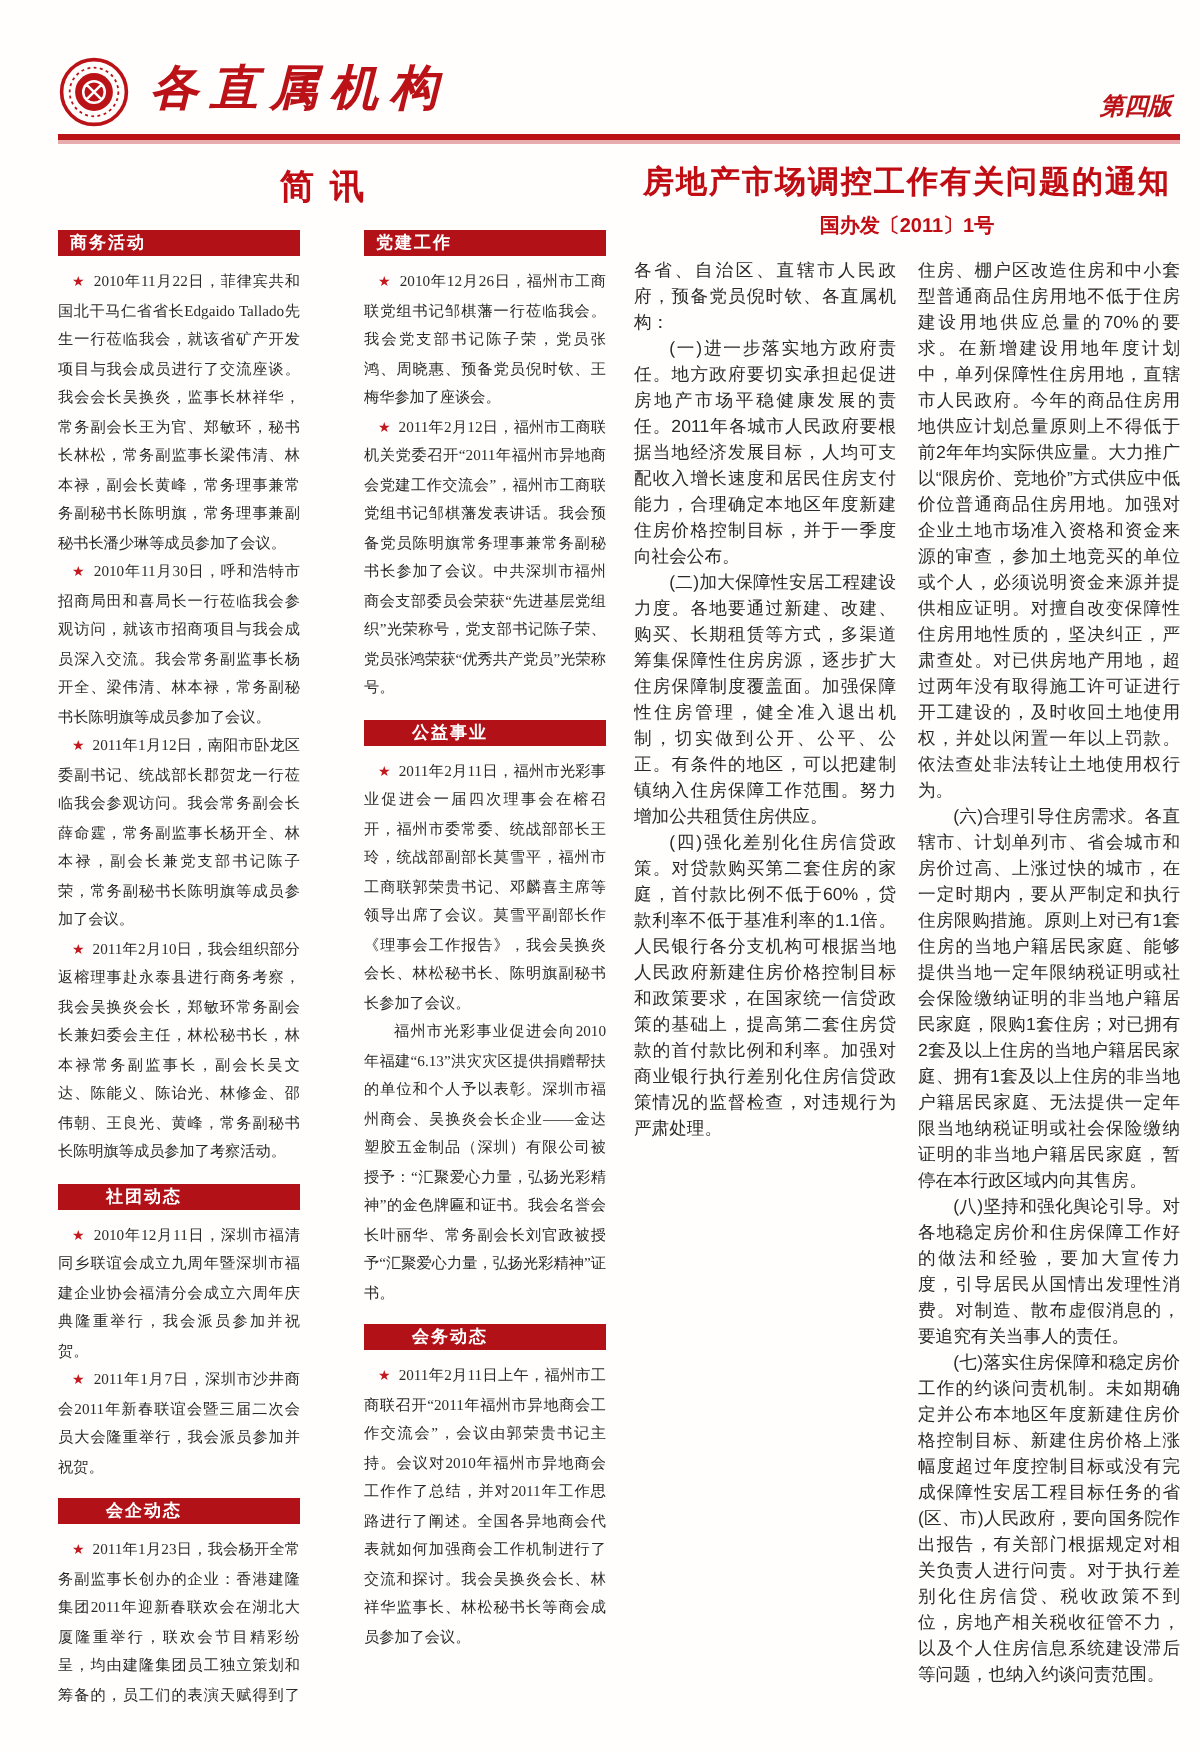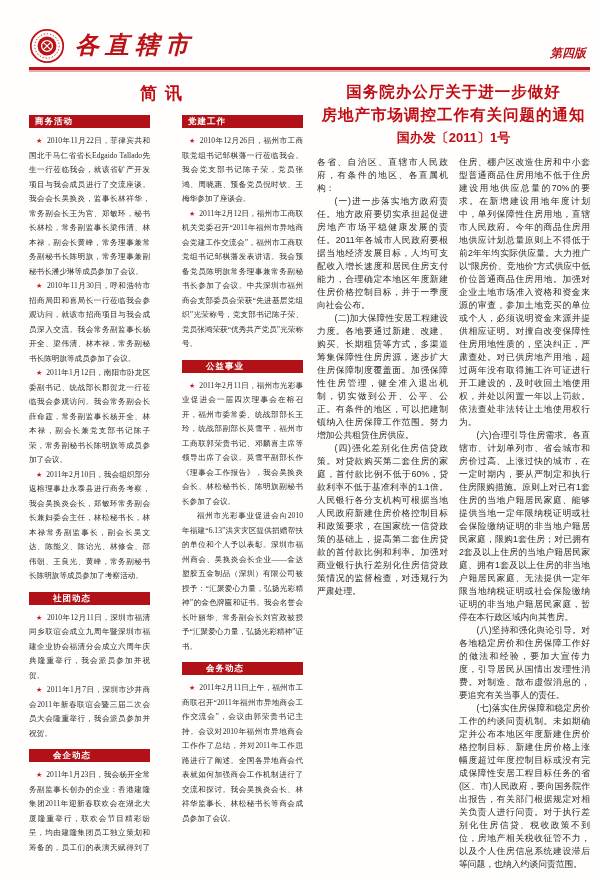--- a/index.html
+++ b/index.html
@@ -42,21 +42,21 @@
   }
   .item .star{color:var(--star);font-size:7px;margin-right:2px;}
   .item.noindent{text-indent:15px;}
   
   .article{width:273px;flex:0 0 auto;}
   .a-title{
     text-align:center;color:var(--title);font-weight:bold;font-size:15.5px;line-height:23px;
     font-family:"Liberation Serif","DejaVu Serif",serif;letter-spacing:1px;
   }
   .a-doc{
-    text-align:center;color:var(--title);font-weight:bold;font-size:13px;margin:3px 0 9px 0;
+    text-align:center;color:var(--title);font-weight:bold;font-size:10px;margin:3px 0 9px 0;
   }
   .acols{display:flex;gap:11px;}
   .acol{width:131px;flex:0 0 auto;overflow:hidden;height:730px;}
   .apara{font-size:8.8px;line-height:13px;text-align:justify;}
   .apara.ind{text-indent:17.6px;}
 </style>
 </head>
 <body>
 
 <div class="page">
@@ -64,21 +64,21 @@
   <div class="header">
     <div class="brand">
       <span class="logo">
         <svg viewBox="0 0 40 40" width="36" height="36">
           <circle cx="20" cy="20" r="18" fill="none" stroke="#bb1218" stroke-width="2"></circle>
           <circle cx="20" cy="20" r="13.5" fill="none" stroke="#bb1218" stroke-width="1" stroke-dasharray="1.6 1.9"></circle>
           <circle cx="20" cy="20" r="10.5" fill="#bb1218"></circle>
           <path d="M14 20a6 6 0 0 1 12 0a6 6 0 0 1 -12 0 M20 14a6 6 0 0 1 0 12 M16 16l8 8 M24 16l-8 8" fill="none" stroke="#ffffff" stroke-width="1.4"></path>
         </svg>
       </span>
-      <span class="masthead">各直辖市</span>
+      <span class="masthead">各直属机构</span>
     </div>
     <span class="edition">第四版</span>
   </div>
   <div class="rule"></div>
 
   <div class="main">
 
     <div class="brief">
       <div class="brief-heading">简讯</div>
       <div class="bcols" id="bcols">
@@ -101,26 +101,25 @@
             <div class="bar">公益事业</div>
             <p class="item"><span class="star">★ </span>2011年2月11日，福州市光彩事业促进会一届四次理事会在榕召开，福州市委常委、统战部部长王玲，统战部副部长莫雪平，福州市工商联郭荣贵书记、邓麟喜主席等领导出席了会议。莫雪平副部长作《理事会工作报告》，我会吴换炎会长、林松秘书长、陈明旗副秘书长参加了会议。</p>
             <p class="item noindent">福州市光彩事业促进会向2010年福建“6.13”洪灾灾区提供捐赠帮扶的单位和个人予以表彰。深圳市福州商会、吴换炎会长企业——金达塑胶五金制品（深圳）有限公司被授予：“汇聚爱心力量，弘扬光彩精神”的金色牌匾和证书。我会名誉会长叶丽华、常务副会长刘官政被授予“汇聚爱心力量，弘扬光彩精神”证书。</p>
             <div class="bar">会务动态</div>
             <p class="item"><span class="star">★ </span>2011年2月11日上午，福州市工商联召开“2011年福州市异地商会工作交流会”，会议由郭荣贵书记主持。会议对2010年福州市异地商会工作作了总结，并对2011年工作思路进行了阐述。全国各异地商会代表就如何加强商会工作机制进行了交流和探讨。我会吴换炎会长、林祥华监事长、林松秘书长等商会成员参加了会议。</p>
           </div>
         </div>
     </div>
 
     <div class="article">
-      <div class="a-title">国务院办公厅关于进一步做好</div>
       <div class="a-title">房地产市场调控工作有关问题的通知</div>
       <div class="a-doc">国办发〔2011〕1号</div>
       <div class="acols" id="acols">
           <div class="acol">
-            <p class="apara">各省、自治区、直辖市人民政府，有条件的地区、各直属机构：</p>
+            <p class="apara">各省、自治区、直辖市人民政府，预备党员倪时钦、各直属机构：</p>
             <p class="apara ind">(一)进一步落实地方政府责任。地方政府要切实承担起促进房地产市场平稳健康发展的责任。2011年各城市人民政府要根据当地经济发展目标，人均可支配收入增长速度和居民住房支付能力，合理确定本地区年度新建住房价格控制目标，并于一季度向社会公布。</p>
             <p class="apara ind">(二)加大保障性安居工程建设力度。各地要通过新建、改建、购买、长期租赁等方式，多渠道筹集保障性住房房源，逐步扩大住房保障制度覆盖面。加强保障性住房管理，健全准入退出机制，切实做到公开、公平、公正。有条件的地区，可以把建制镇纳入住房保障工作范围。努力增加公共租赁住房供应。</p>
             <p class="apara ind">(四)强化差别化住房信贷政策。对贷款购买第二套住房的家庭，首付款比例不低于60%，贷款利率不低于基准利率的1.1倍。人民银行各分支机构可根据当地人民政府新建住房价格控制目标和政策要求，在国家统一信贷政策的基础上，提高第二套住房贷款的首付款比例和利率。加强对商业银行执行差别化住房信贷政策情况的监督检查，对违规行为严肃处理。</p>
           </div>
           <div class="acol">
             <p class="apara">住房、棚户区改造住房和中小套型普通商品住房用地不低于住房建设用地供应总量的70%的要求。在新增建设用地年度计划中，单列保障性住房用地，直辖市人民政府。今年的商品住房用地供应计划总量原则上不得低于前2年年均实际供应量。大力推广以“限房价、竞地价”方式供应中低价位普通商品住房用地。加强对企业土地市场准入资格和资金来源的审查，参加土地竞买的单位或个人，必须说明资金来源并提供相应证明。对擅自改变保障性住房用地性质的，坚决纠正，严肃查处。对已供房地产用地，超过两年没有取得施工许可证进行开工建设的，及时收回土地使用权，并处以闲置一年以上罚款。依法查处非法转让土地使用权行为。</p>
             <p class="apara ind">(六)合理引导住房需求。各直辖市、计划单列市、省会城市和房价过高、上涨过快的城市，在一定时期内，要从严制定和执行住房限购措施。原则上对已有1套住房的当地户籍居民家庭、能够提供当地一定年限纳税证明或社会保险缴纳证明的非当地户籍居民家庭，限购1套住房；对已拥有2套及以上住房的当地户籍居民家庭、拥有1套及以上住房的非当地户籍居民家庭、无法提供一定年限当地纳税证明或社会保险缴纳证明的非当地户籍居民家庭，暂停在本行政区域内向其售房。</p>
             <p class="apara ind">(八)坚持和强化舆论引导。对各地稳定房价和住房保障工作好的做法和经验，要加大宣传力度，引导居民从国情出发理性消费。对制造、散布虚假消息的，要追究有关当事人的责任。</p>
             <p class="apara ind">(七)落实住房保障和稳定房价工作的约谈问责机制。未如期确定并公布本地区年度新建住房价格控制目标、新建住房价格上涨幅度超过年度控制目标或没有完成保障性安居工程目标任务的省(区、市)人民政府，要向国务院作出报告，有关部门根据规定对相关负责人进行问责。对于执行差别化住房信贷、税收政策不到位，房地产相关税收征管不力，以及个人住房信息系统建设滞后等问题，也纳入约谈问责范围。</p>
           </div>

